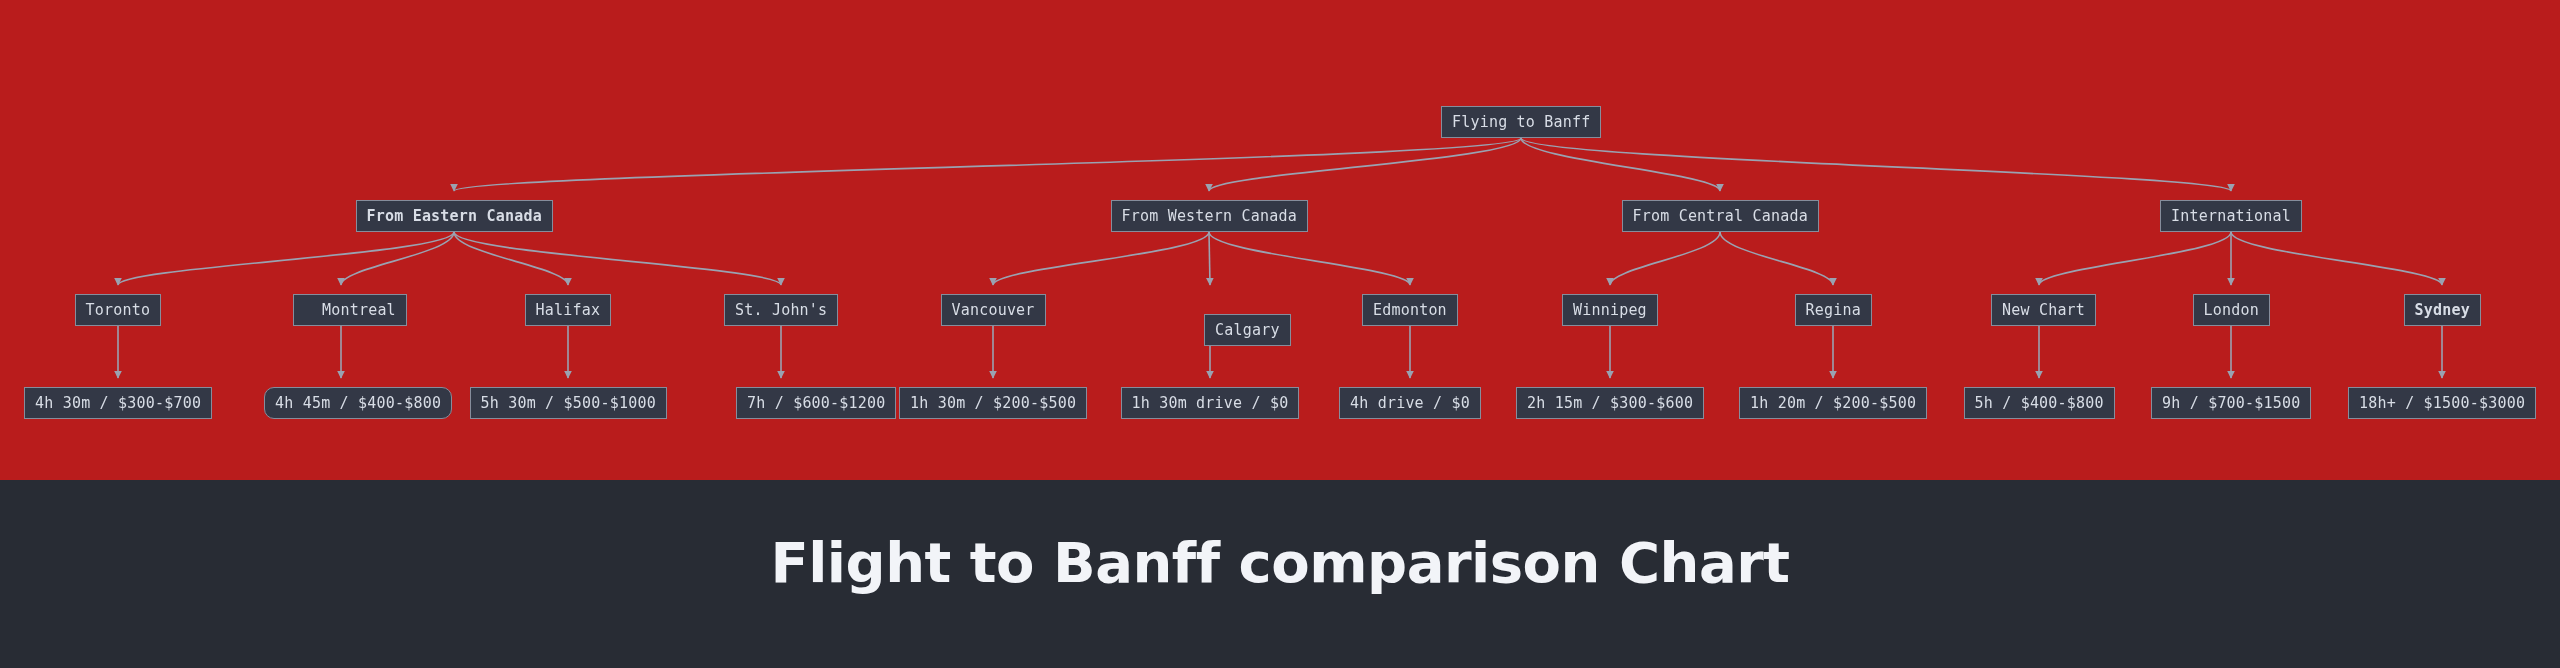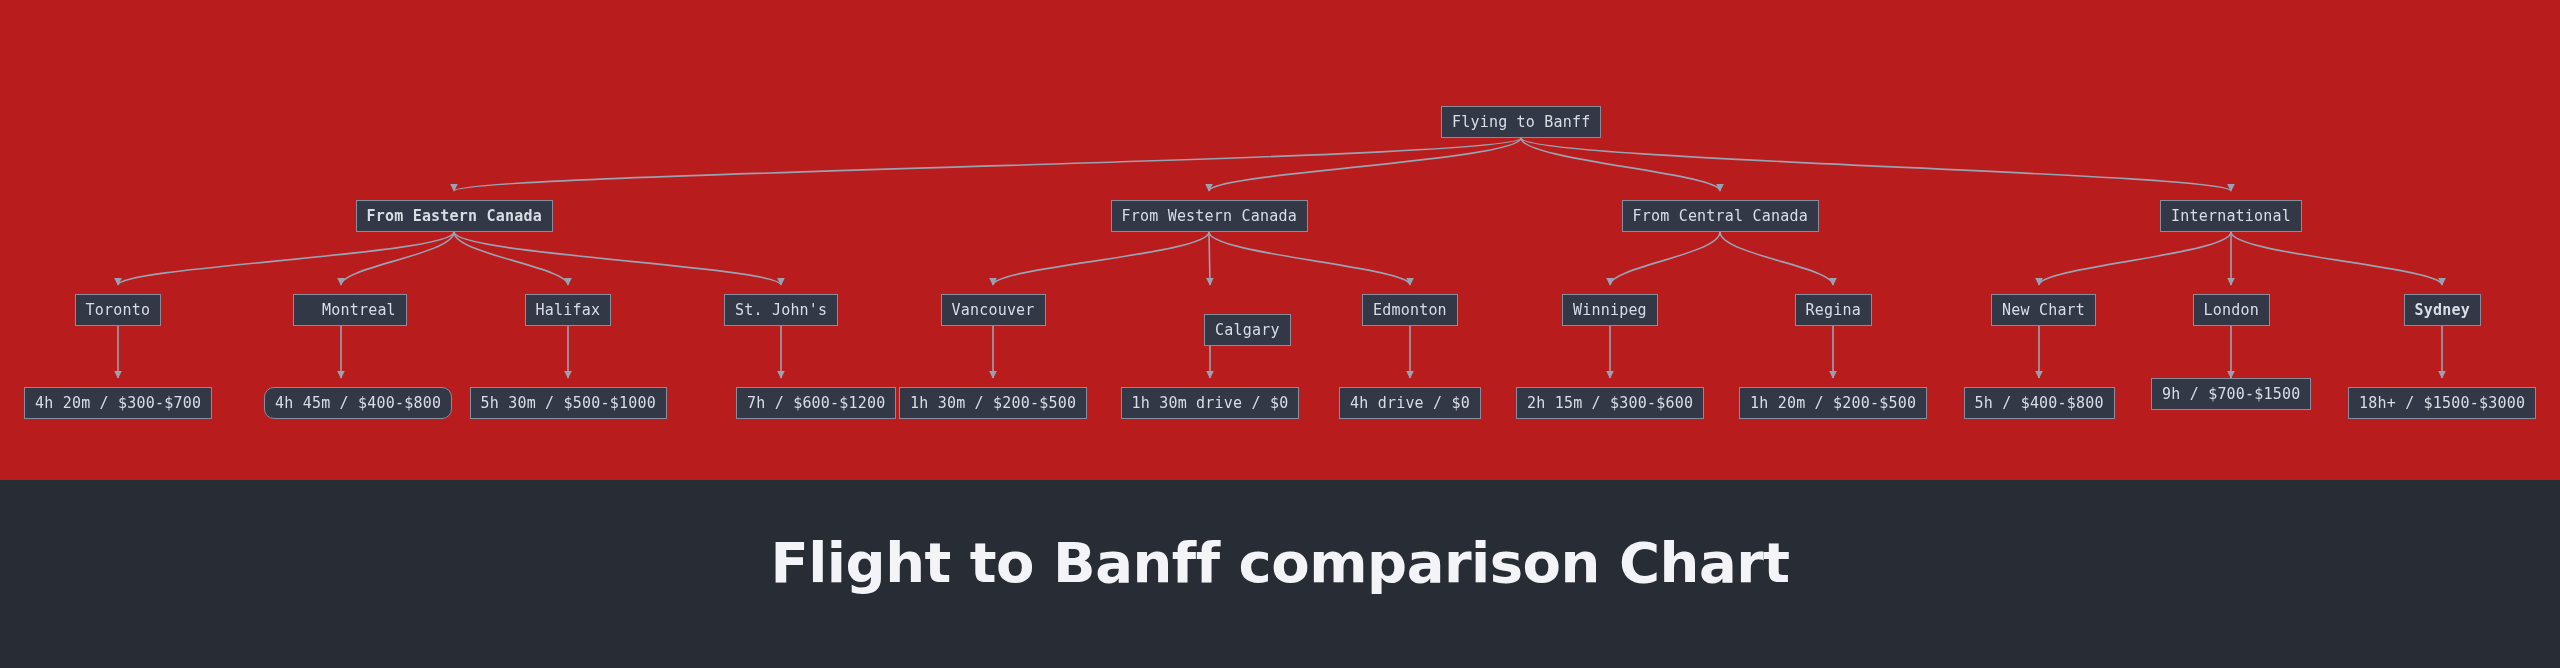--- a/index.html
+++ b/index.html
@@ -113,28 +113,28 @@
       <div class="node" style="top: 294px; left: 524.5px; visibility: visible;">Halifax</div>
       <div class="node" style="top: 294px; left: 724px; visibility: visible;">St. John's</div>
       <div class="node" style="top: 294px; left: 940.5px; visibility: visible;">Vancouver</div>
       <div class="node" style="top: 294px; left: 1204px; visibility: visible; margin-top: 20px;">Calgary</div>
       <div class="node" style="top: 294px; left: 1362px; visibility: visible;">Edmonton</div>
       <div class="node" style="top: 294px; left: 1562px; visibility: visible;">Winnipeg</div>
       <div class="node" style="top: 294px; left: 1794.5px; visibility: visible;">Regina</div>
       <div class="node" style="top: 294px; left: 1991px; visibility: visible;">New Chart</div>
       <div class="node" style="top: 294px; left: 2192.5px; visibility: visible;">London</div>
       <div class="node" style="top: 294px; left: 2403.5px; visibility: visible; font-weight: bold;">Sydney</div>
-      <div class="node leaf" style="top: 387px; left: 24px; visibility: visible;">4h 20m / $300-$700</div>
+      <div class="node leaf" style="top: 387px; left: 24px; visibility: visible;">4h 30m / $300-$700</div>
       <div class="node leaf" style="top: 387px; left: 264px; visibility: visible; border-radius: 10px;">4h 45m / $400-$800</div>
       <div class="node leaf" style="top: 387px; left: 469.5px; visibility: visible;">5h 30m / $500-$1000</div>
       <div class="node leaf" style="top: 387px; left: 736px; visibility: visible;">7h / $600-$1200</div>
       <div class="node leaf" style="top: 387px; left: 899px; visibility: visible;">1h 30m / $200-$500</div>
       <div class="node leaf" style="top: 387px; left: 1120.5px; visibility: visible;">1h 30m drive / $0</div>
       <div class="node leaf" style="top: 387px; left: 1339px; visibility: visible;">4h drive / $0</div>
       <div class="node leaf" style="top: 387px; left: 1516px; visibility: visible;">2h 15m / $300-$600</div>
       <div class="node leaf" style="top: 387px; left: 1739px; visibility: visible;">1h 20m / $200-$500</div>
       <div class="node leaf" style="top: 387px; left: 1963.5px; visibility: visible;">5h / $400-$800</div>
-      <div class="node leaf" style="top: 378px; left: 2151px; visibility: visible;">9h / $700-$1500</div>
+      <div class="node leaf" style="top: 387px; left: 2151px; visibility: visible;">9h / $700-$1500</div>
       <div class="node leaf" style="top: 387px; left: 2348px; visibility: visible;">18h+ / $1500-$3000</div>
     </div>
 
   <div id="chart-title">Flight to Banff comparison Chart</div>
 </div>
 
 </body></html>

